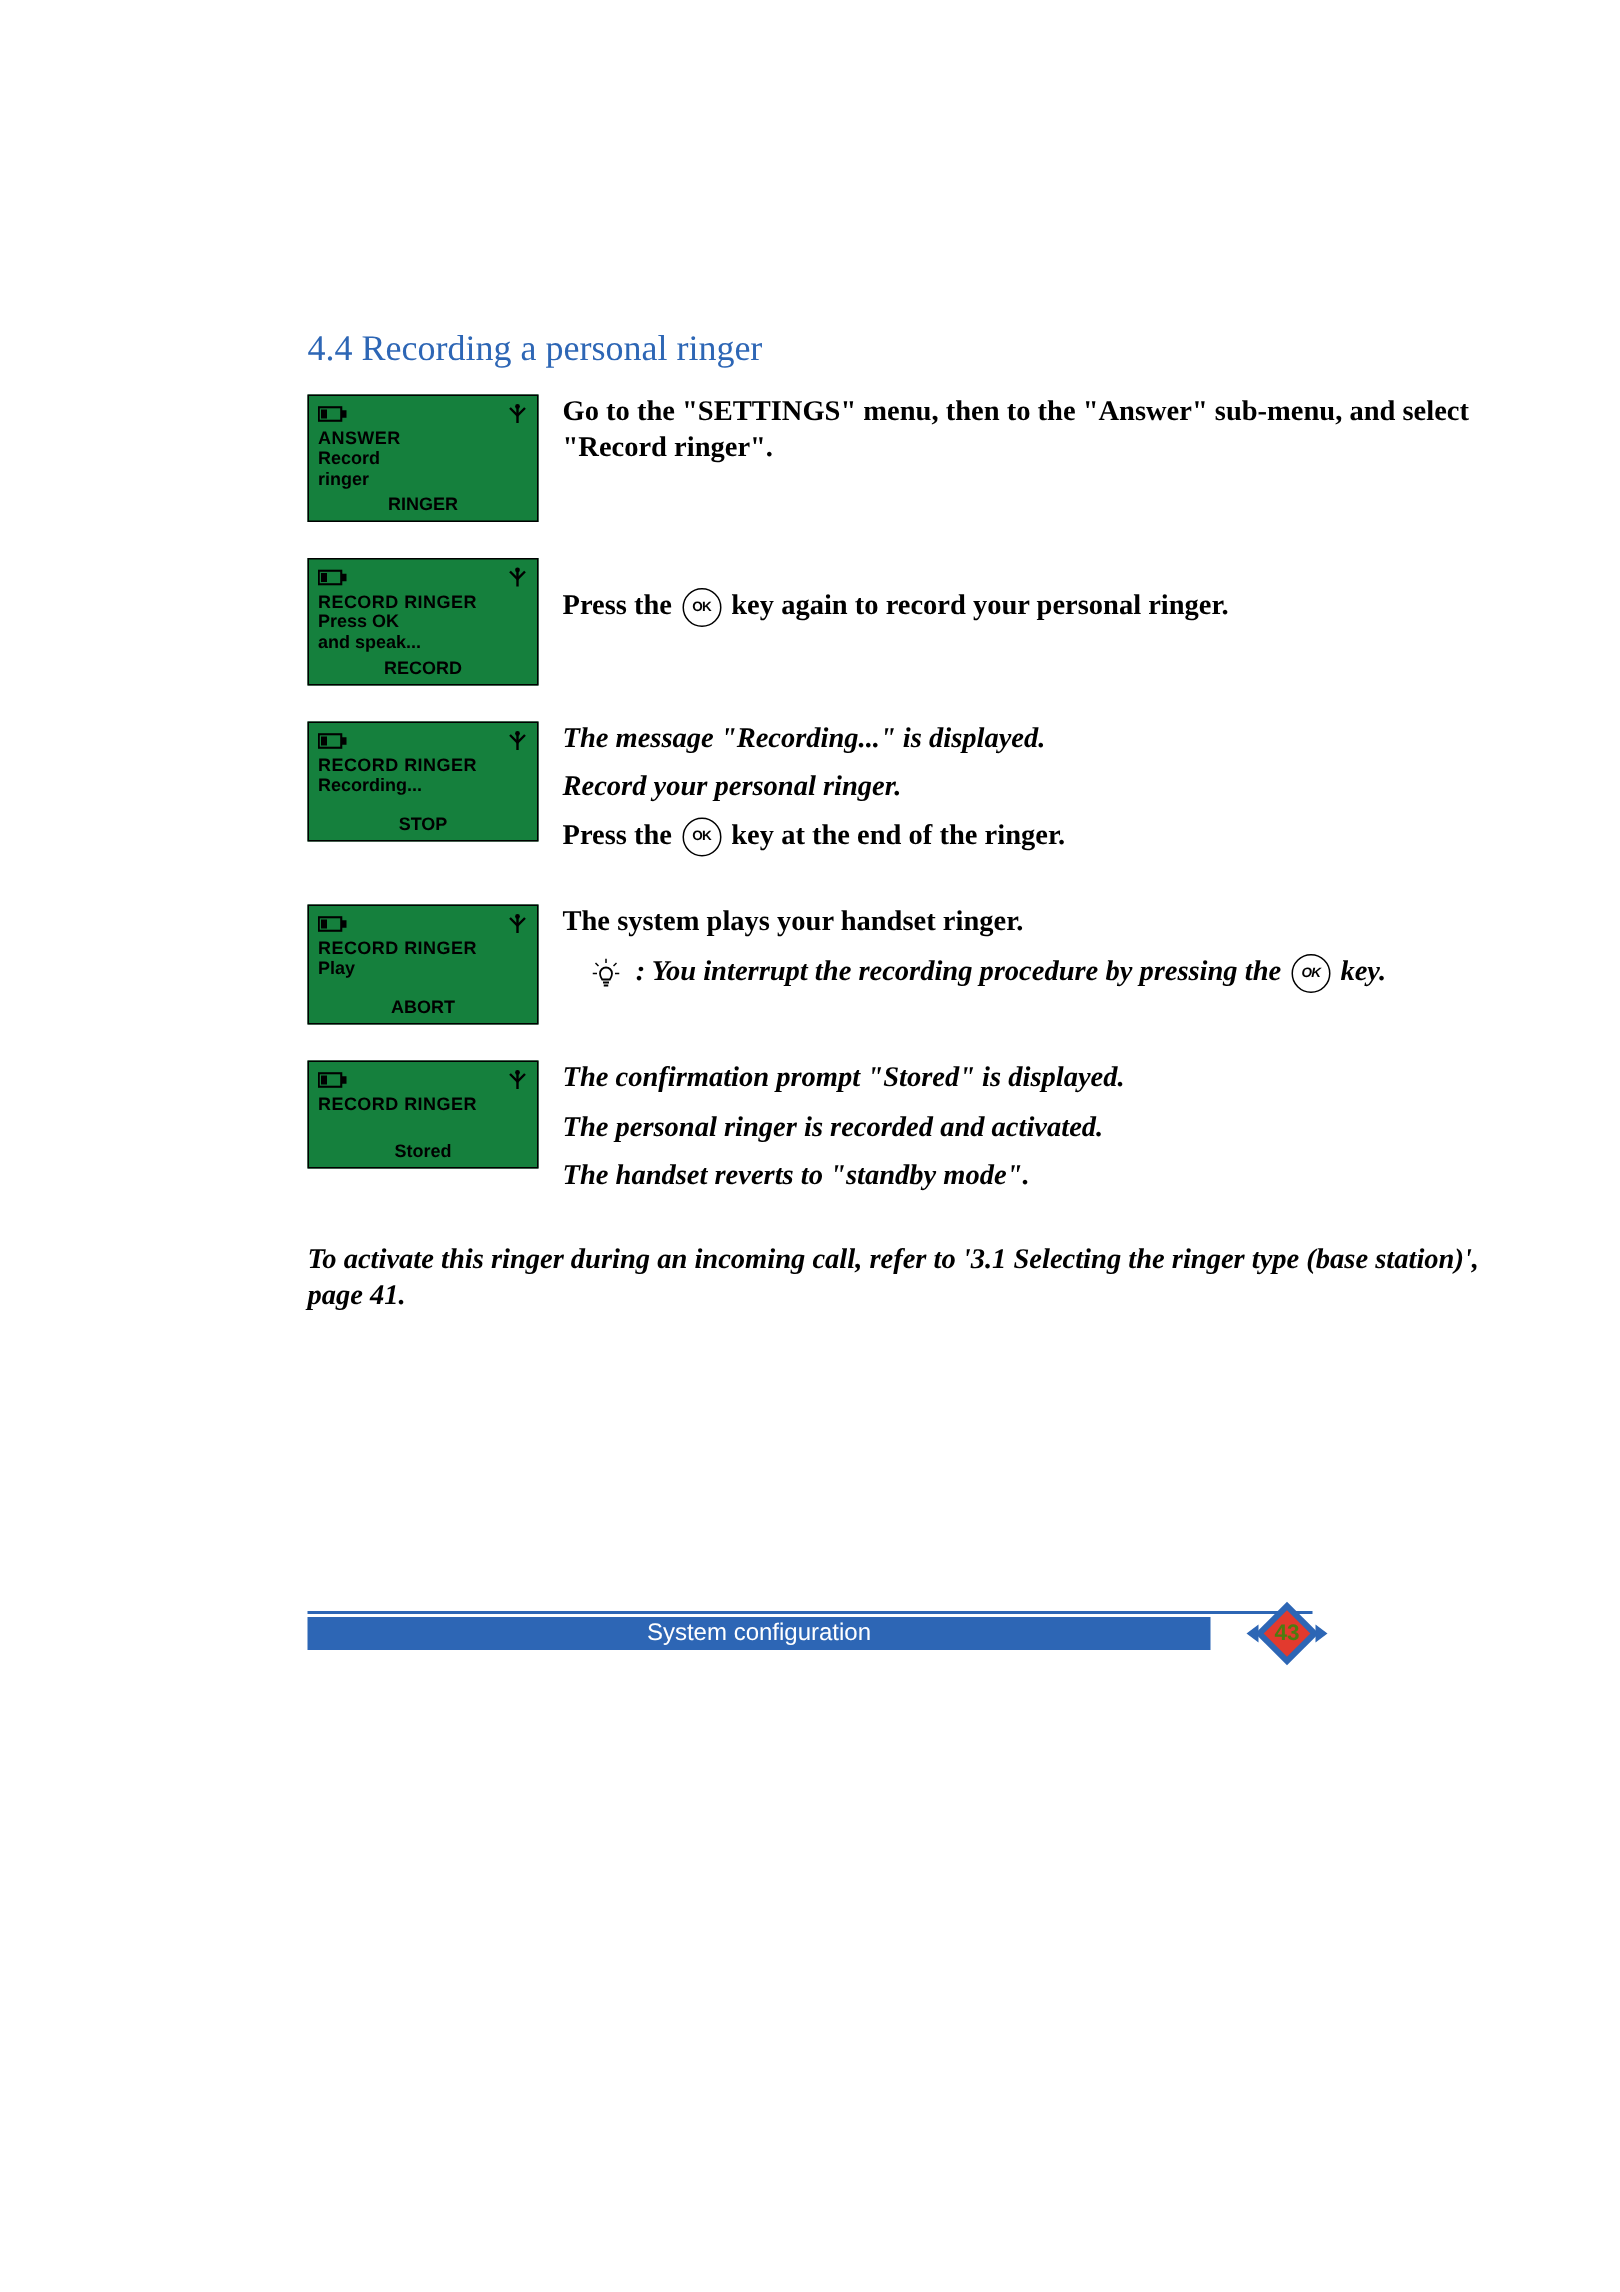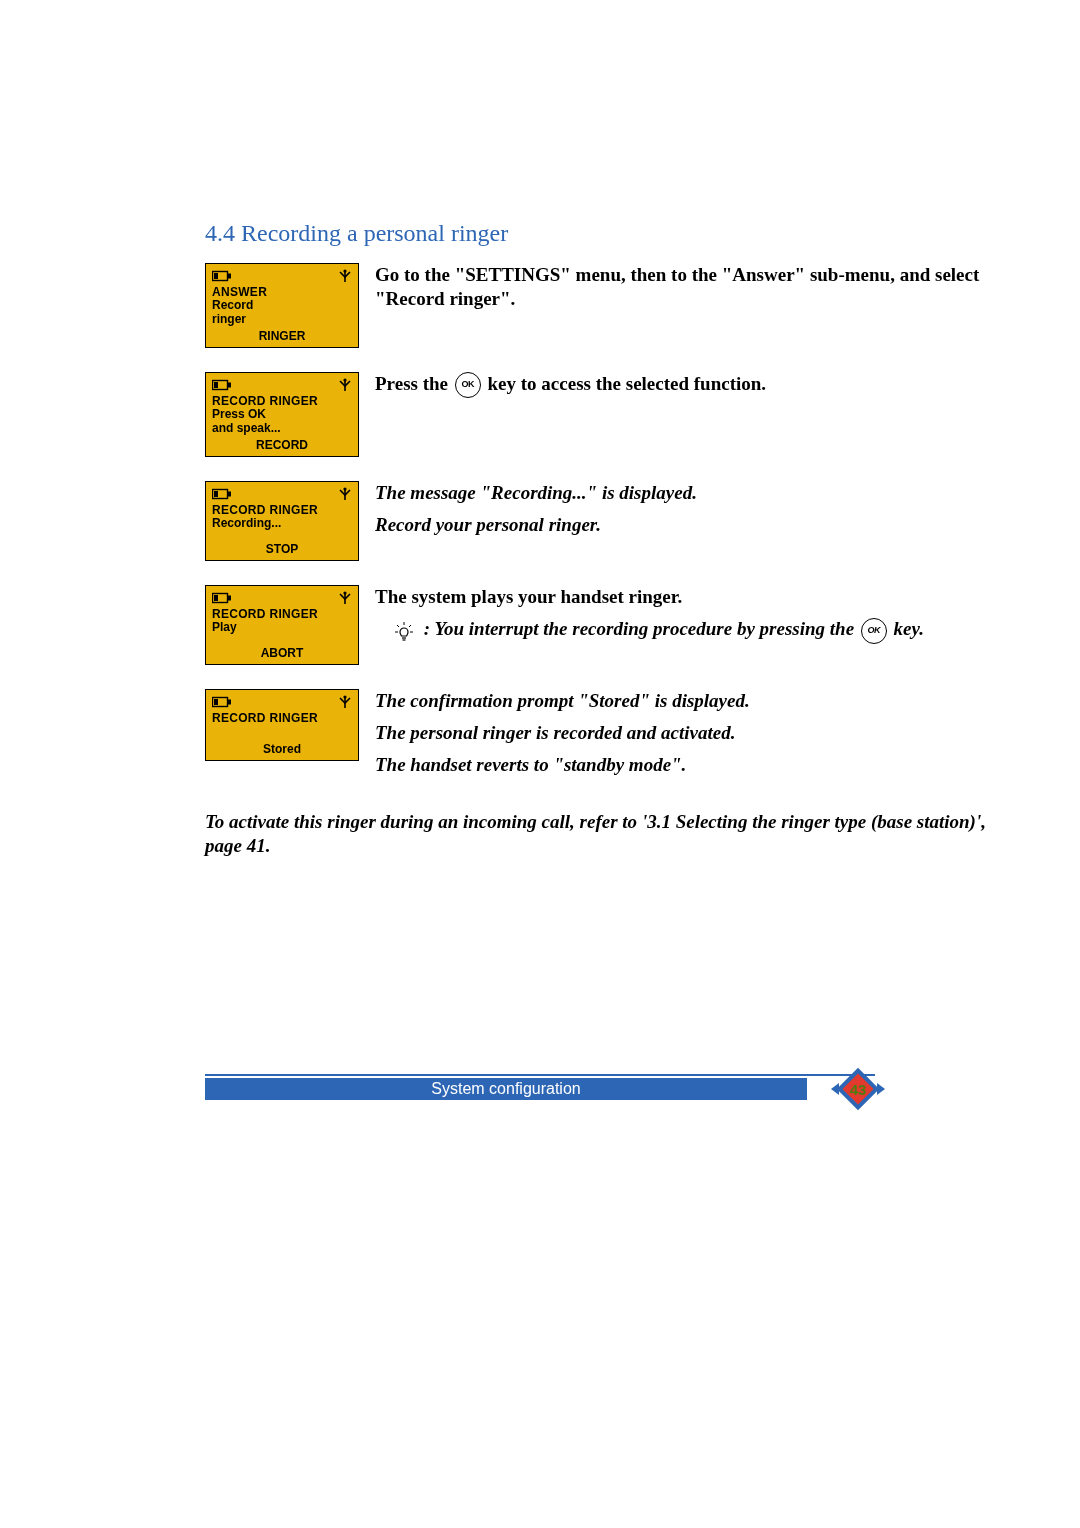--- a/index.html
+++ b/index.html
@@ -23,21 +23,21 @@
   }
   .step {
     display: flex;
     align-items: flex-start;
     gap: 16px;
     margin-bottom: 24px;
   }
   .screen-box {
     width: 154px;
     border: 1.7px solid #000;
-    background: #eab308;
+    background: #15803d;
     font-family: Arial, Helvetica, sans-serif;
     font-size: 12px;
     box-sizing: border-box;
     padding: 4px 6px 4px 6px;
     flex-shrink: 0;
     position: relative;
   }
   .screen-top {
     display: flex;
     justify-content: space-between;
@@ -254,24 +254,24 @@
       <div class="screen-inner">
         <div>
           <div class="screen-title">RECORD RINGER</div>
           <div class="screen-line">Press OK</div>
           <div class="screen-line">and speak...</div>
         </div>
         <div class="screen-softkey">RECORD</div>
       </div>
     </div>
     <div class="step-text">
-      <p class="bold">
+      <p class="bold" style="margin-top:20px">
         <span>Press the </span>
         <span class="ok-key">OK</span>
-        <span> key to access the selected function.</span>
+        <span> key again to record your personal ringer.</span>
       </p>
     </div>
   </div>
 
   <div class="step">
     <div class="screen-box">
       <div class="screen-top">
         <span class="batt-icon">
           <svg width="20" height="12" viewBox="0 0 20 12">
               <rect x="0.5" y="1.5" width="15" height="9" fill="none" stroke="#000" stroke-width="1.4"></rect>
@@ -291,20 +291,25 @@
         <div>
           <div class="screen-title">RECORD RINGER</div>
           <div class="screen-line">Recording...</div>
         </div>
         <div class="screen-softkey">STOP</div>
       </div>
     </div>
     <div class="step-text">
       <p class="italic">The message "Recording..." is displayed.</p>
       <p class="italic">Record your personal ringer.</p>
+      <p class="bold">
+        <span>Press the </span>
+        <span class="ok-key">OK</span>
+        <span> key at the end of the ringer.</span>
+      </p>
     </div>
   </div>
 
   <div class="step">
     <div class="screen-box">
       <div class="screen-top">
         <span class="batt-icon">
           <svg width="20" height="12" viewBox="0 0 20 12">
               <rect x="0.5" y="1.5" width="15" height="9" fill="none" stroke="#000" stroke-width="1.4"></rect>
               <rect x="16" y="3.5" width="3" height="5" fill="#000"></rect>

